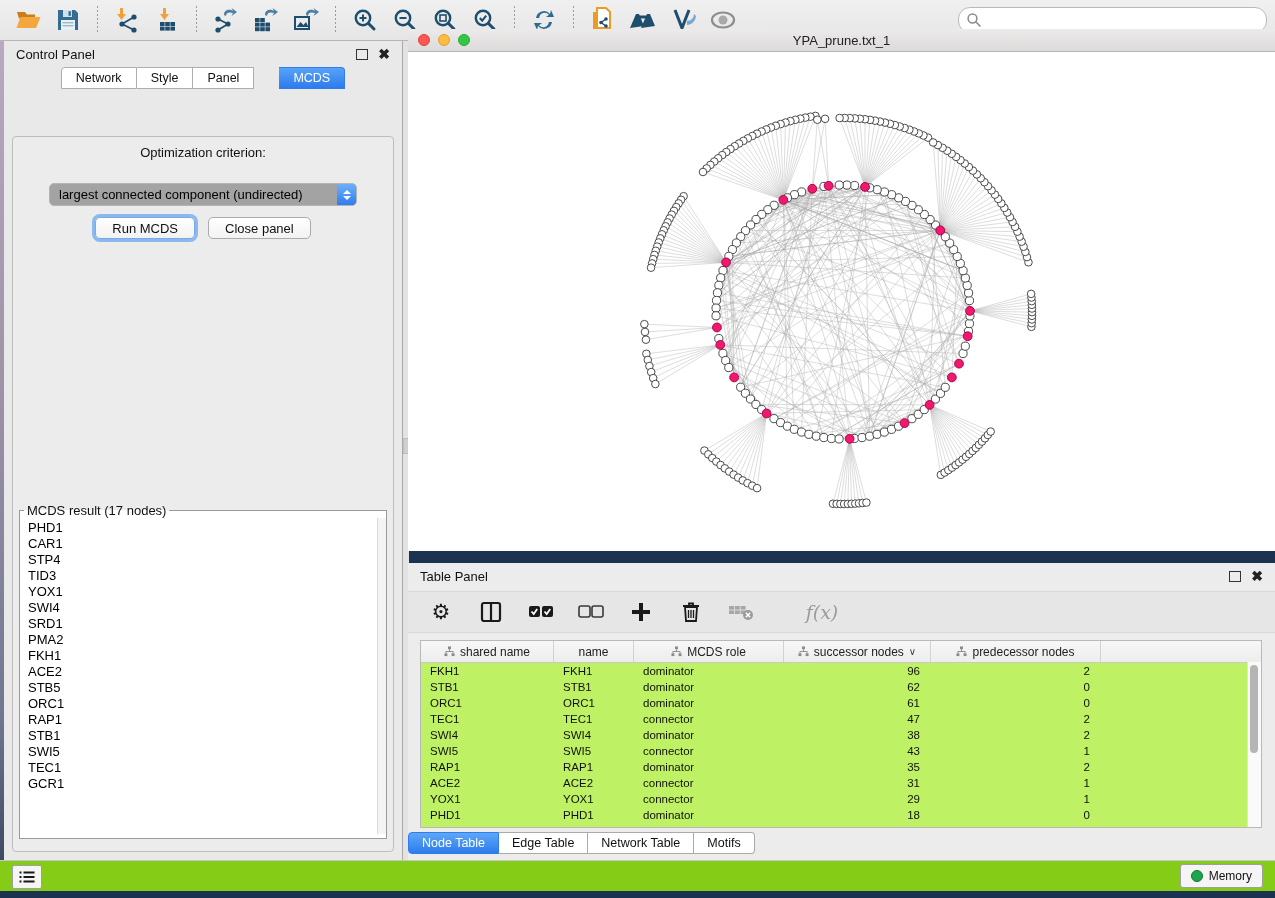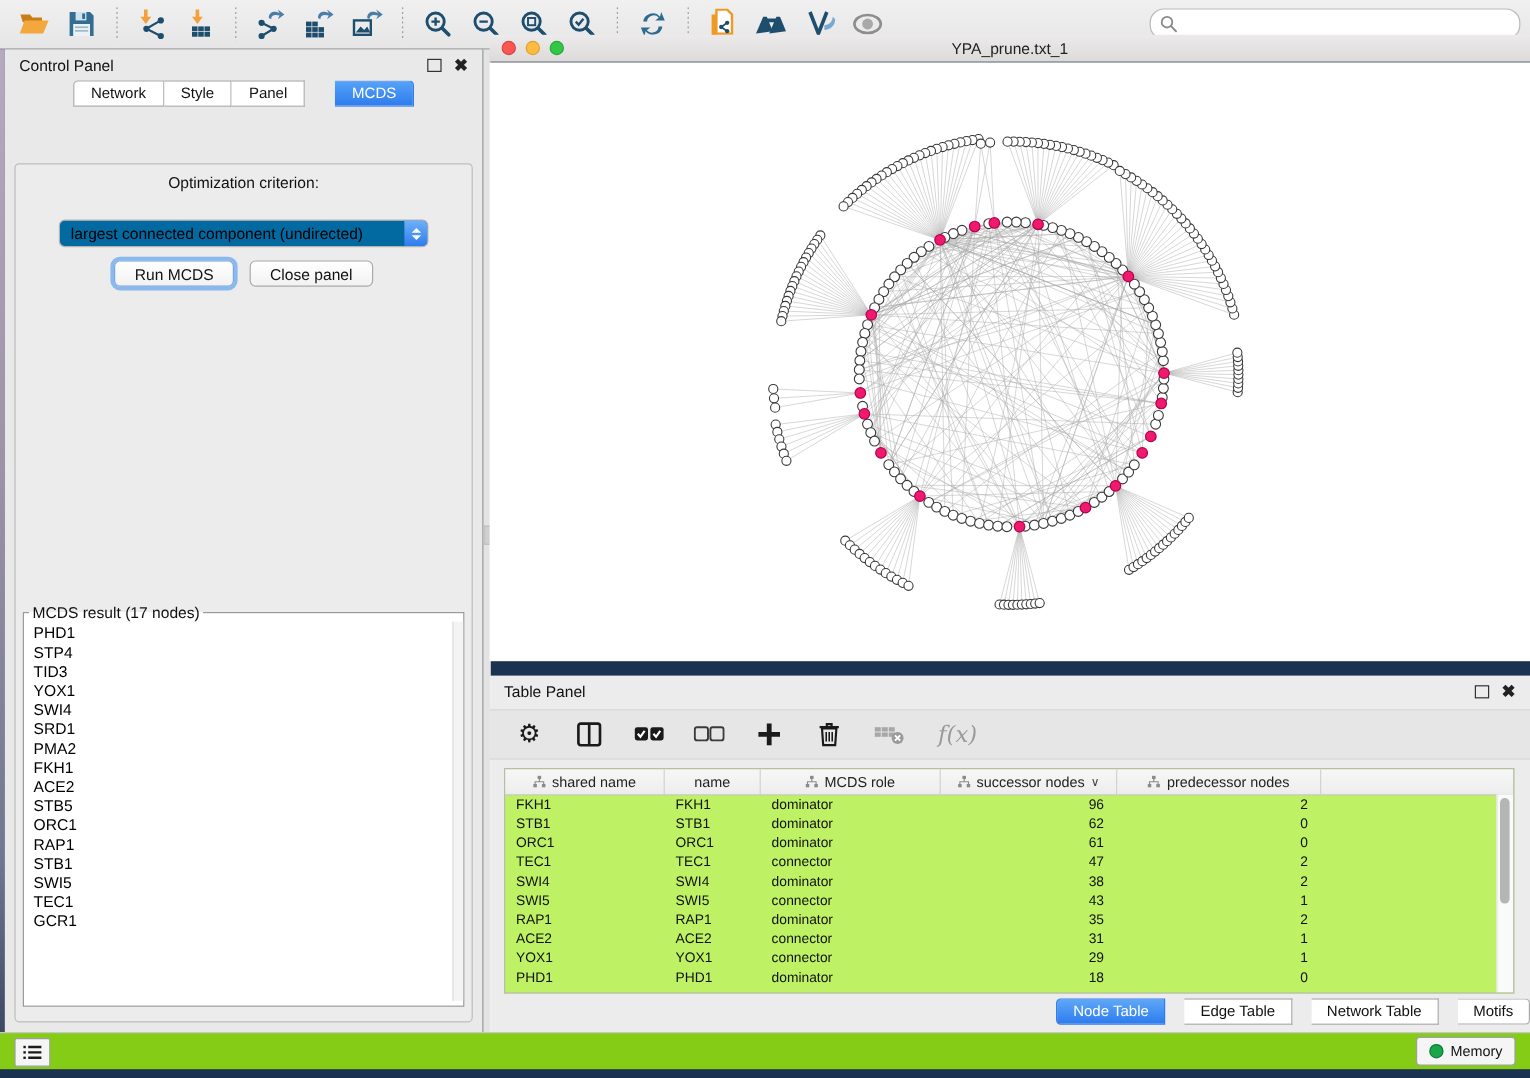--- a/index.html
+++ b/index.html
@@ -24,21 +24,21 @@
   .close-glyph{font-size:14px;font-weight:bold;color:#222;line-height:10px;}
   .ctabs{display:flex;justify-content:center;position:relative;z-index:2;}
   .ctab{height:20px;line-height:20px;padding:0 14px;font-size:12.5px;background:#fff;border:1px solid #aeaeae;
        border-left:none;color:#111;}
   .ctab:first-child{border-left:1px solid #aeaeae;border-radius:4px 0 0 0;}
   .ctab:last-child{border-radius:0 4px 0 0;margin-left:25px;}
   .ctab.active{background:linear-gradient(#56a2f8,#2e7ced);color:#fff;border-color:#2e7ced;}
   .cp-body{position:absolute;left:8px;right:8px;top:95px;bottom:8px;background:#ececec;border:1px solid #bdbdbd;
        border-radius:4px;}
   .opt-label{text-align:center;font-size:13px;margin-top:8px;color:#111;}
-  .dropdown{position:absolute;left:36px;right:36px;top:46px;height:23px;background:#0369a1;border:1px solid #b4b4b4;
+  .dropdown{position:absolute;left:36px;right:36px;top:46px;height:23px;background:#a3a3a3;border:1px solid #b4b4b4;
        border-radius:5px;display:flex;align-items:center;font-size:13px;box-sizing:border-box;}
   .dropdown .val{flex:1;padding-left:9px;white-space:nowrap;overflow:hidden;}
   .stepper{width:19px;height:21px;border-radius:0 4px 4px 0;background:linear-gradient(#6cb0fa,#2f7ded);
        display:flex;flex-direction:column;align-items:center;justify-content:center;gap:2px;}
   .tri-up{width:0;height:0;border-left:4px solid transparent;border-right:4px solid transparent;border-bottom:4px solid #fff;}
   .tri-dn{width:0;height:0;border-left:4px solid transparent;border-right:4px solid transparent;border-top:4px solid #fff;}
   .btn-row{position:absolute;top:80px;left:0;right:0;display:flex;justify-content:center;gap:13px;}
   .btn{height:22px;padding:0 16px;background:linear-gradient(#ffffff,#f2f2f2);border:1px solid #ababab;
        border-radius:5px;font-size:13px;font-family:"Liberation Sans",sans-serif;color:#111;}
   .btn.focused{box-shadow:0 0 0 3px rgba(106,168,240,.75);border-color:#7aa8e0;}
@@ -70,21 +70,21 @@
   .thead{display:flex;height:21px;background:linear-gradient(#f7f7f7,#ededed);border-bottom:1px solid #c9c9c9;}
   .th{display:flex;align-items:center;justify-content:center;gap:5px;font-size:12px;color:#222;
        border-right:1px solid #d2d2d2;box-sizing:border-box;height:21px;}
   .treeic{width:11px;height:11px;flex:0 0 auto;}
   .sortv{font-size:10px;color:#444;}
   .tr{display:flex;height:16px;line-height:16px;font-size:11.5px;color:#111;}
   .td{box-sizing:border-box;padding-left:9px;overflow:hidden;white-space:nowrap;}
   .td.num{text-align:right;padding-right:11px;}
   .tbl-scroll{position:absolute;right:0;top:21px;bottom:0;width:13px;background:#fafafa;border-left:1px solid #e2e2e2;}
   .tbl-thumb{position:absolute;left:2px;top:3px;width:8px;height:88px;border-radius:5px;background:#b5b5b5;}
-  .bottom-tabs{position:absolute;left:0;right:0;top:269px;display:flex;justify-content:flex-end;gap:16px;}
+  .bottom-tabs{position:absolute;left:0;right:0;top:269px;display:flex;justify-content:flex-start;}
   .btab{height:20px;line-height:20px;padding:0 13px;font-size:12.5px;background:#fff;border:1px solid #aaa;
        border-left:none;color:#111;}
   .btab:first-child{border-left:1px solid #aaa;border-radius:4px 0 0 4px;}
   .btab:last-child{border-radius:0 4px 4px 0;}
   .btab.active{background:linear-gradient(#5ea7f8,#2e7ced);color:#fff;border-color:#2e7ced;}
   
   .statusbar{position:absolute;left:0;top:860px;width:1275px;height:30px;background:#84cc16;border-top:1px solid #c6c6c6;}
   .list-btn{position:absolute;left:12px;top:4px;width:28px;height:22px;background:#f5f5f5;border:1px solid #9f9f9f;
        border-radius:2px;display:flex;align-items:center;justify-content:center;}
   .memory-btn{position:absolute;right:12px;top:3px;height:22px;padding:0 10px;background:#f5f5f5;border:1px solid #9f9f9f;
@@ -268,20 +268,21 @@
     </div>
     <div class="btn-row">
       <button class="btn focused">Run MCDS</button>
       <button class="btn">Close panel</button>
     </div>
     <fieldset class="mcds-box">
       <legend>MCDS result (17 nodes)</legend>
       <div style="position:relative;height:calc(100% - 4px);">
         <div class="mcds-list">
             <div class="mrow">PHD1</div>
+            <div class="mrow">CAR1</div>
             <div class="mrow">STP4</div>
             <div class="mrow">TID3</div>
             <div class="mrow">YOX1</div>
             <div class="mrow">SWI4</div>
             <div class="mrow">SRD1</div>
             <div class="mrow">PMA2</div>
             <div class="mrow">FKH1</div>
             <div class="mrow">ACE2</div>
             <div class="mrow">STB5</div>
             <div class="mrow">ORC1</div>
@@ -1009,21 +1010,21 @@
             <rect x="6.8" y="3" width="5" height="3.6"></rect>
             <rect x="12.6" y="3" width="5" height="3.6"></rect>
         <rect x="1" y="7.4" width="5" height="3.6"></rect>
             <rect x="6.8" y="7.4" width="5" height="3.6"></rect>
             <rect x="12.6" y="7.4" width="5" height="3.6"></rect>
           </g>
         <circle cx="20" cy="12" r="5" fill="#9a9a9a"></circle>
           <path d="M17.8 9.8 l4.4 4.4 M22.2 9.8 l-4.4 4.4" stroke="#fff" stroke-width="1.6"></path>
       </svg>
       </span>
-    <span class="tpbtn" style="width:40px;">
+    <span class="tpbtn" style="width:40px;margin-left:24px;">
       <span class="fx">f(x)</span>
       </span>
   </div>
   <div class="tbl">
     <div class="thead">
         <div class="th" style="width: 133px;">
           <span style="display: inline-flex;">
             <svg class="treeic" viewBox="0 0 12 12">
               <rect x="4.4" y="0.5" width="3.2" height="3" fill="#8a8a8a"></rect>
               <rect x="0.5" y="8" width="3.2" height="3" fill="#8a8a8a"></rect>

